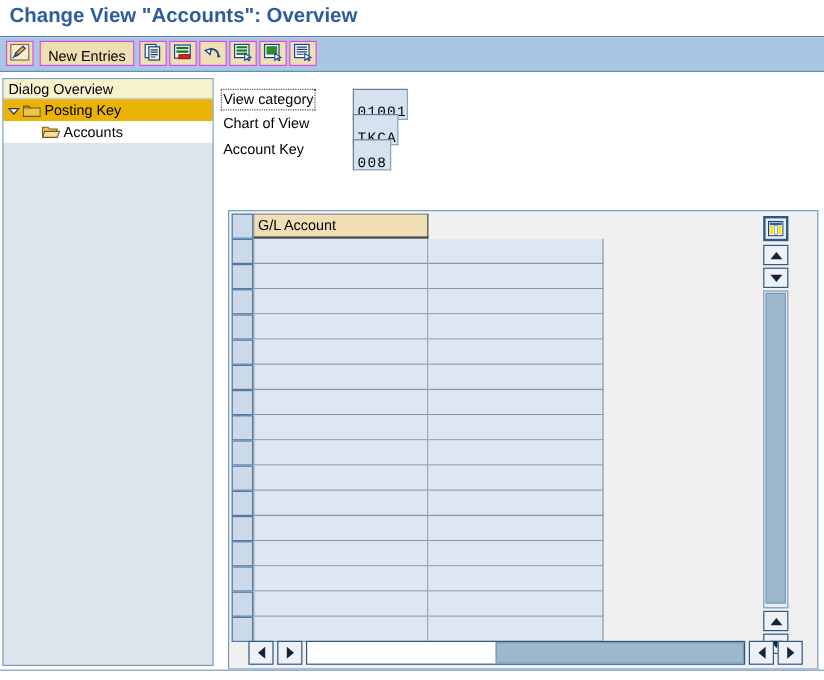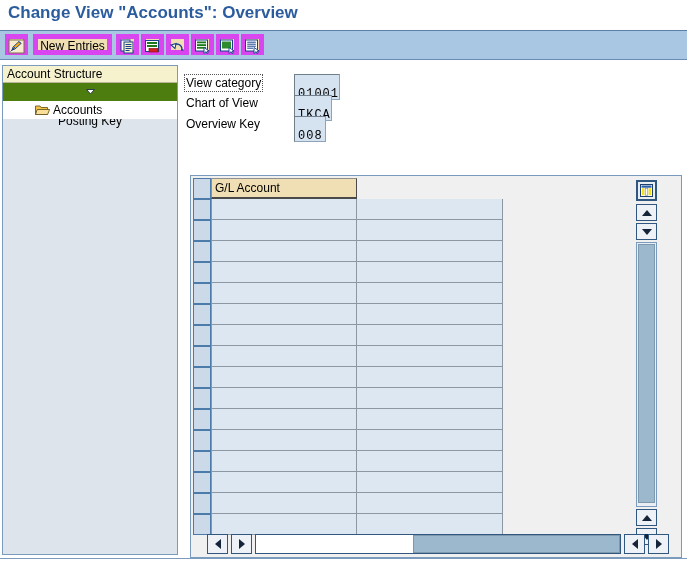--- a/index.html
+++ b/index.html
@@ -25,23 +25,23 @@
   }
   
   #toolbar{
     position:absolute;left:0;top:31px;width:687px;height:28px;
     background:#a9c6e3;
     border-bottom:1px solid #6a8cb4;
   }
   .tb-btn{
     position:absolute;top:3px;height:21px;
     background:#f1dfb4;
-    border:5px solid #d946ef;
+    border:1px solid #d946ef;
     box-sizing:border-box;
-    display:flex;align-items:flex-start;justify-content:center;
+    display:flex;align-items:flex-end;justify-content:center;
     cursor:default;
   }
   .tb-icon-btn{width:23px;}
   #btn-display-change{left:5px;}
   #btn-new-entries{left:33px;width:79px;padding:0 4px;}
   #btn-new-entries .lbl{font-size:12px;color:#000;white-space:nowrap;}
   #btn-copy{left:116px;}
   #btn-delete{left:141px;}
   #btn-undo{left:166px;}
   #btn-select-all{left:191px;}
@@ -62,21 +62,21 @@
     font-size:12px;color:#000;
     padding-left:4px;line-height:16px;
     white-space:nowrap;
   }
   .tree-row{
     position:absolute;left:0;width:100%;height:18px;
     display:flex;align-items:center;
     box-sizing:border-box;
     white-space:nowrap;
   }
-  #tree-row-posting{top:17px;background:#4d7c0f;flex-direction:column;}
+  #tree-row-posting{top:17px;background:#eab308;}
   #tree-row-accounts{top:35px;background:#ffffff;}
   .tree-toggle{
     width:16px;height:18px;display:flex;align-items:center;justify-content:center;
     flex:0 0 16px;
   }
   .folder{
     width:15px;height:12px;flex:0 0 15px;margin-right:3px;position:relative;
   }
   .tree-label{font-size:12px;color:#000;}
   
@@ -300,21 +300,21 @@
         <line x1="3.2" y1="5.2" x2="11.8" y2="5.2" stroke="#17408b"></line>
         <line x1="3.2" y1="7.2" x2="11.8" y2="7.2" stroke="#17408b"></line>
         <line x1="3.2" y1="9.2" x2="9" y2="9.2" stroke="#17408b"></line>
         <path d="M10 8.5 L10 14.5 L12 12.7 L13.2 14.8 L14.2 14.1 L13 12.2 L15.2 12 Z" fill="#ffffff" stroke="#17408b" stroke-width="0.9"></path>
       </svg>
     </span>
   </div>
 </div>
 
 <div id="tree-panel">
-  <div id="tree-header">Account Structure</div>
+  <div id="tree-header">Dialog Overview</div>
 
   <div class="tree-row" id="tree-row-posting">
     <span class="tree-toggle">
       <svg width="11" height="11" viewBox="0 0 11 11">
         <path d="M1.5 3.5 L9.5 3.5 L5.5 8 Z" fill="#ffffff" stroke="#2b3a4a" stroke-width="1"></path>
       </svg>
     </span>
     <span class="folder">
       <svg width="15" height="12" viewBox="0 0 15 12">
         <path d="M0.5 2.5 L5 2.5 L6.2 4 L14.5 4 L14.5 11 L0.5 11 Z" fill="#f3c34e" stroke="#6b5a1f" stroke-width="0.9"></path>
@@ -343,21 +343,21 @@
     <span class="field-label focused">View category</span>
     <span class="field-value">01001</span>
   </div>
 
   <div class="field-row" id="row-chart-accts">
     <span class="field-label">Chart of View</span>
     <span class="field-value">TKCA</span>
   </div>
 
   <div class="field-row" id="row-account-key">
-    <span class="field-label">Overview Key</span>
+    <span class="field-label">Account Key</span>
     <span class="field-value">008</span>
   </div>
 </div>
 
 <div id="table-control">
 
   <div id="table-inner">
     <div id="grid">
 
       <div class="grid-row">

